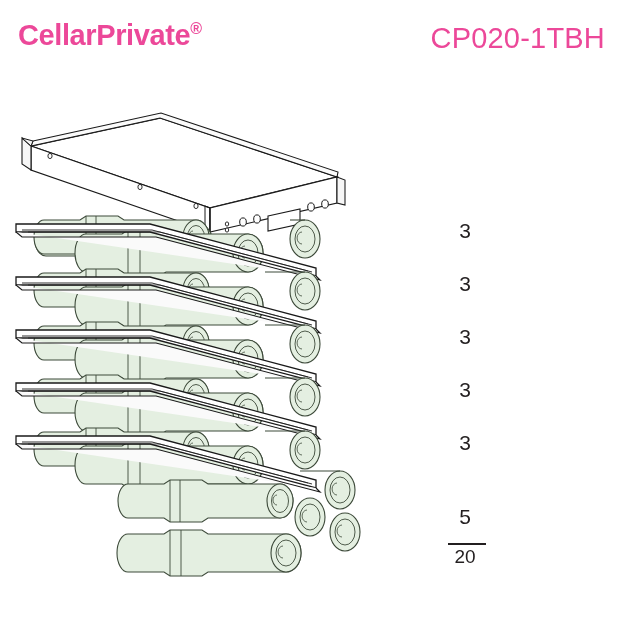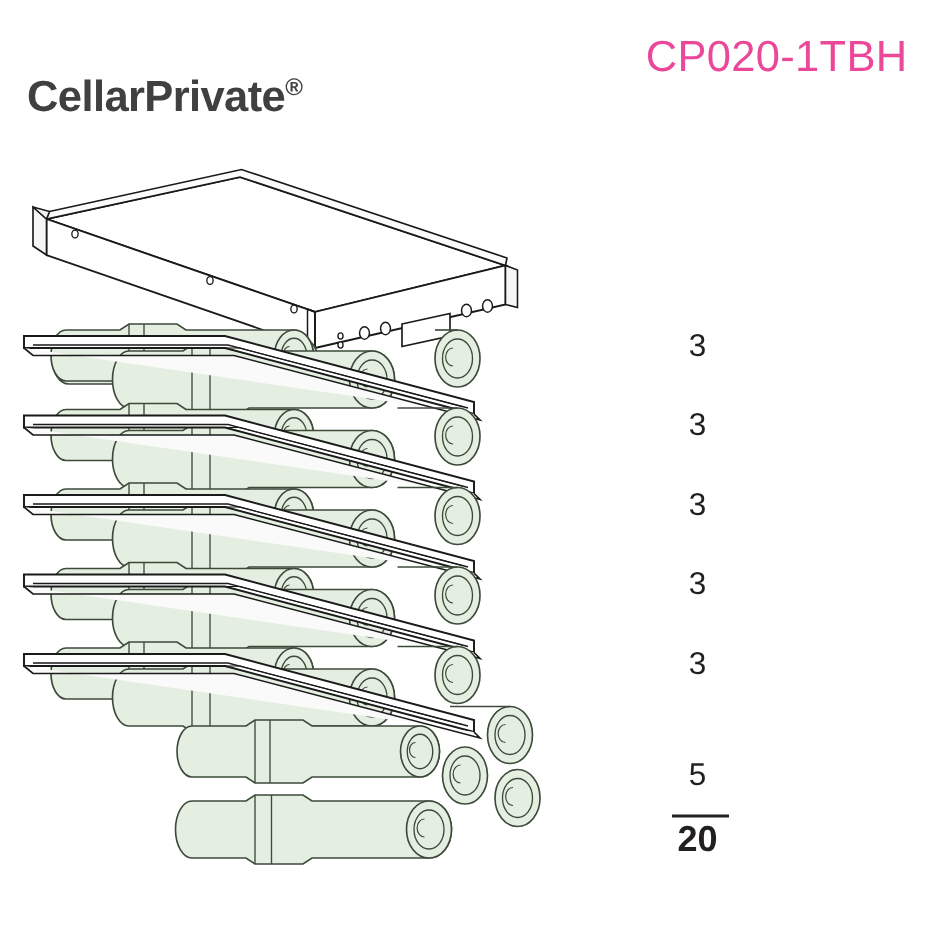--- a/index.html
+++ b/index.html
@@ -7,40 +7,40 @@
     width:625px;height:621px;position:relative;overflow:hidden;
     font-family:"Liberation Sans", sans-serif;color:#1a1a1a;
   }
   #page{position:absolute;inset:0;background:#ffffff;}
 
   
   .header{position:absolute;left:0;top:0;width:625px;height:72px;}
   .brand{
     position:absolute;left:18px;top:19px;
     font-size:29px;font-weight:bold;letter-spacing:-0.4px;
-    color:#404040;white-space:nowrap;margin-top:30px;
+    color:#ec4899;white-space:nowrap;
   }
   .brand .reg{font-size:16px;vertical-align:super;font-weight:bold;letter-spacing:0;}
   .model{
     position:absolute;right:20px;top:22px;
     font-size:29px;font-weight:normal;letter-spacing:0.2px;
     color:#ec4899;white-space:nowrap;
   }
 
   
   .drawing{position:absolute;left:0;top:72px;width:625px;height:549px;}
   .drawing svg{display:block;}
 
   
   .counts{position:absolute;left:440px;top:0;width:90px;height:621px;}
   .count{
     position:absolute;left:0;width:50px;text-align:center;
     font-size:21px;color:#231f20;font-weight:normal;
   }
-  .count.total{font-weight:bold;font-size:24px;}
+  .count.total{font-weight:normal;font-size:19px;}
   .rule{position:absolute;left:8px;width:38px;height:2px;background:#231f20;}
 </style>
 </head>
 <body>
 
 <div id="page">
 
   <div class="header">
     <div class="brand"><span>CellarPrivate</span><span class="reg">®</span></div>
     <div class="model">CP020-1TBH</div>

